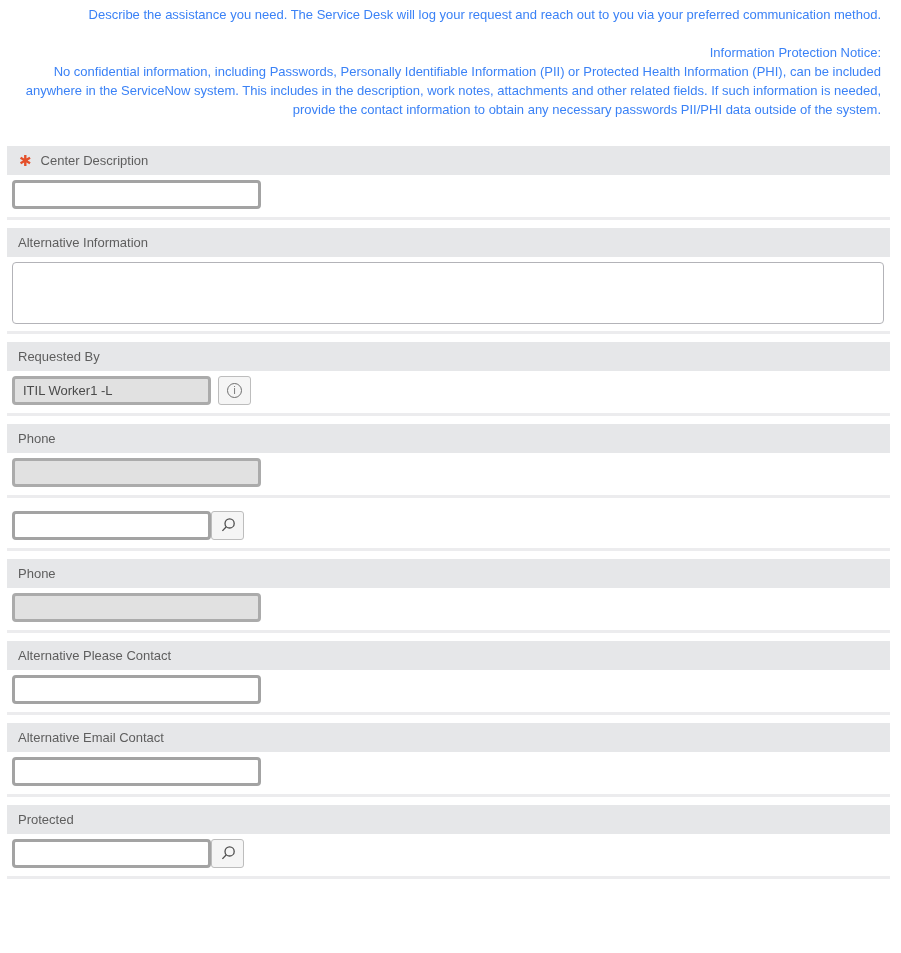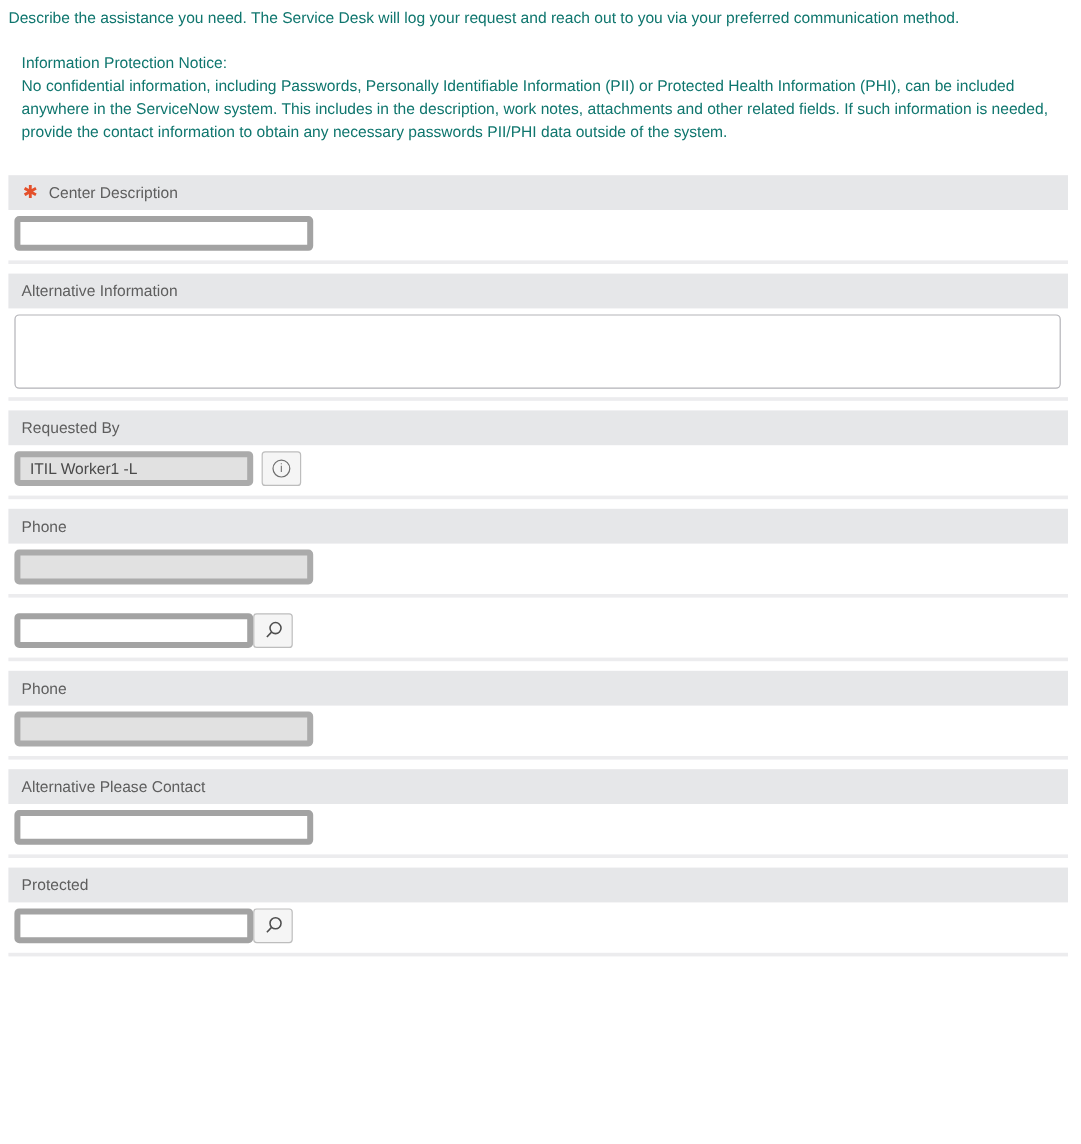--- a/index.html
+++ b/index.html
@@ -9,21 +9,21 @@
     height: 953px;
     background: #ffffff;
     font-family: "Liberation Sans", sans-serif;
     font-size: 13px;
     color: #6d6d6d;
     overflow: hidden;
   }
 
   
   .intro { padding: 5px 10px 0 7px; width: 891px; margin-bottom: 27px; }
-  .intro p { margin: 0 0 19px 0; line-height: 19px; color: #0f766e; }
+  .intro p { margin: 0 0 19px 0; line-height: 19px; color: #3b82f6; text-align: right; }
   .intro p:last-child { margin-bottom: 0; margin-left: 11px; }
 
   
   .cards { margin-left: 7px; width: 883px; }
   .card {
     background: #ffffff;
     border-bottom: 3px solid #ececee;
     margin-bottom: 8px;
   }
   .card-header {
@@ -38,21 +38,21 @@
     color: #e4502b;
     font-size: 15px;
     line-height: 15px;
     margin-right: 9px;
     margin-left: 1px;
   }
   .card-body { padding: 5px 0 8px 5px; }
 
   input.txt {
     height: 29px;
-    border: 5px solid #a3a3a3;
+    border: 3px solid #a3a3a3;
     border-radius: 4px;
     padding: 0 8px;
     font-family: "Liberation Sans", sans-serif;
     font-size: 13px;
     color: #4a4a4a;
     background: #ffffff;
     outline: none;
   }
   input.w250 { width: 249px; }
   input.w200 { width: 199px; }
@@ -179,20 +179,28 @@
 
   <section class="card">
     <div class="card-header">
       <span>Alternative Please Contact</span>
     </div>
     <div class="card-body">
       <input type="text" class="txt w250" value="" style="">
     </div>
   </section>
 
+  <section class="card">
+    <div class="card-header">
+      <span>Alternative Email Contact</span>
+    </div>
+    <div class="card-body">
+      <input type="text" class="txt w250" value="" style="">
+    </div>
+  </section>
 
   <section class="card">
     <div class="card-header">
       <span>Protected</span>
     </div>
     <div class="card-body">
       <div class="input-row">
         <input type="text" class="txt w200" value="" style="">
         <button type="button" class="btn search-btn">
           <svg width="17" height="17" viewBox="0 0 17 17">

